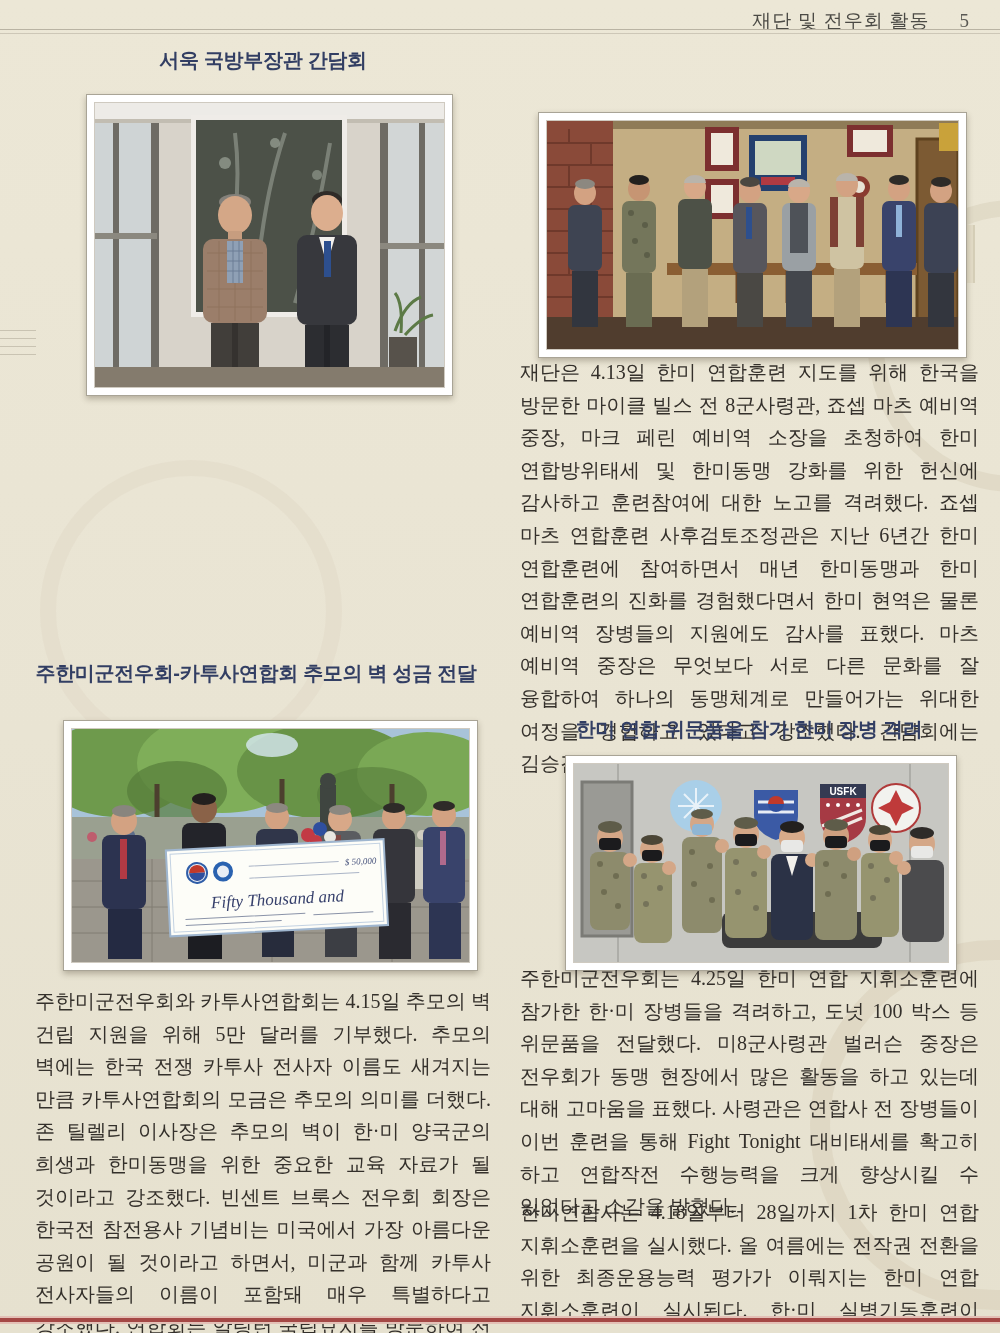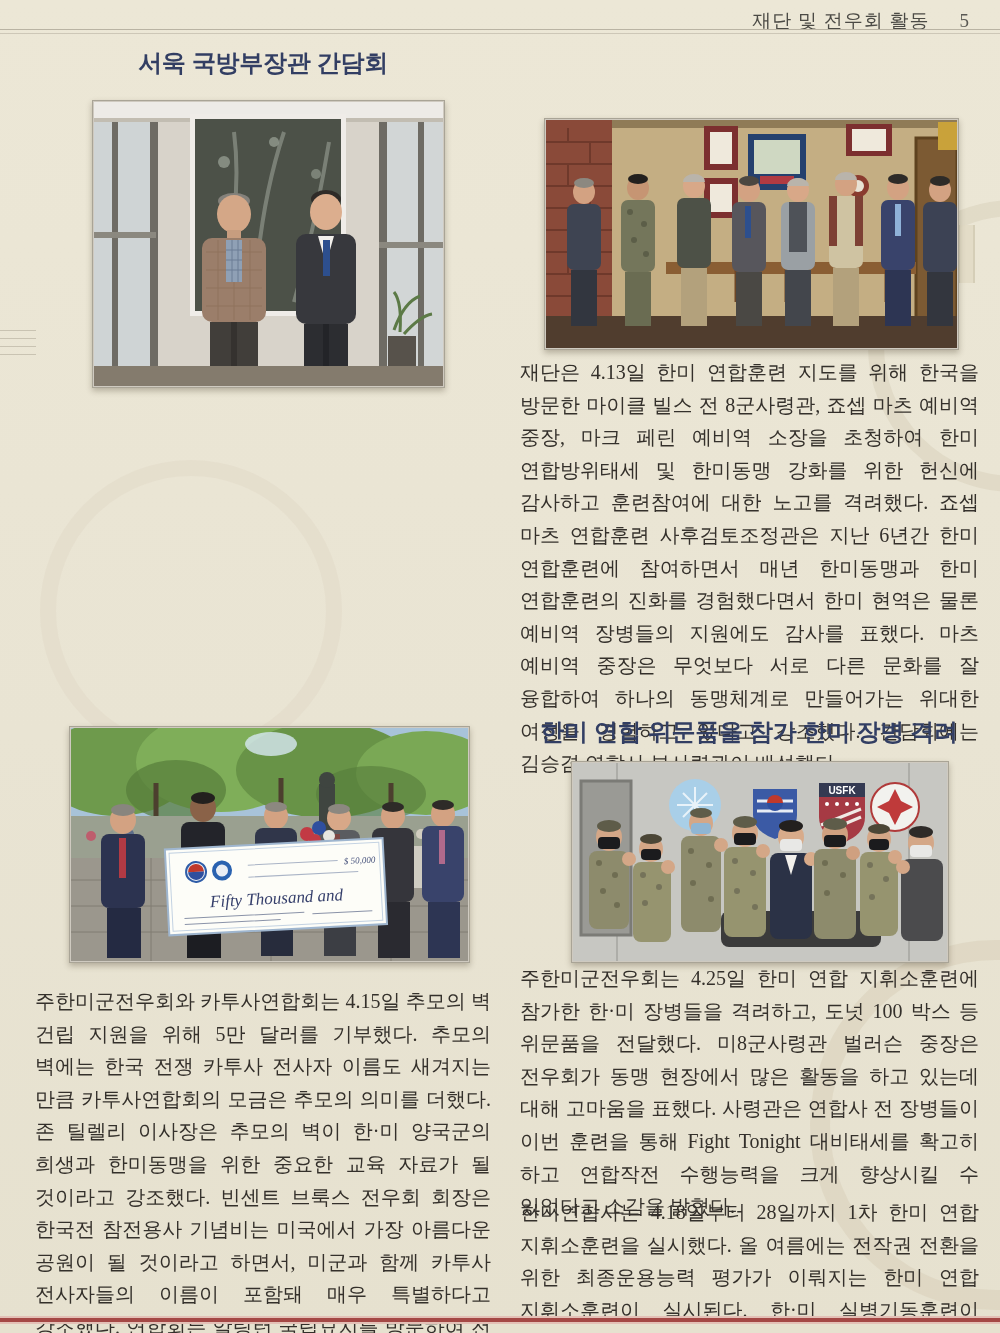--- a/index.html
+++ b/index.html
@@ -27,39 +27,39 @@
     background:repeating-linear-gradient(180deg,#c9c3b2 0 1px,transparent 1px 8px);
   }
   .bookmark{
     position:absolute;right:25px;top:225px;width:13px;height:58px;
     background:#e3dcc6;border-left:2px solid #d3ccb4;border-right:2px solid #d3ccb4;
     opacity:.9;
   }
   
   .heading{
     position:absolute;margin:0;font-family:"Liberation Sans",sans-serif;
-    font-weight:700;font-size:24px;color:#323e63;text-align:center;letter-spacing:-.3px;
+    font-weight:700;font-size:20px;color:#323e63;text-align:center;letter-spacing:-.3px;
   }
   .h-left-1{left:35px;top:47px;width:456px;}
   .h-left-2{left:18px;top:660px;width:476px;}
   .h-right-1{left:515px;top:57px;width:466px;}
   .h-right-2{left:520px;top:716px;width:458px;}
   
   .bodytext{
     position:absolute;margin:0;font-size:20px;line-height:32.6px;
     text-align:justify;text-justify:inter-word;word-break:keep-all;color:#34302b;
   }
   .p-left-1{left:35px;top:401px;width:456px;}
   .p-left-2{left:35px;top:985px;width:456px;}
   .p-right-1{left:520px;top:356px;width:459px;}
   .p-right-2{left:520px;top:962px;width:459px;}
   .p-right-3{left:520px;top:1196px;width:459px;}
   
   .photo{
-    position:absolute;margin:14px;background:#fff;
+    position:absolute;margin:8px;background:#fff;padding:7px;
     border:1px solid #a9a496;box-shadow:0 3px 6px rgba(60,50,30,.3);text-decoration:underline;
   }
   .photo svg{display:block;border:1px solid #cfcac0;}
   .photo1{left:78px;top:86px;}
   .photo2{left:55px;top:712px;}
   .photo3{left:530px;top:104px;}
   .photo4{left:557px;top:747px;}
   
   .footer-line{
     position:absolute;left:0;top:1316px;width:1000px;height:8px;
@@ -129,20 +129,21 @@
       <ellipse cx="232" cy="110" rx="16" ry="18" fill="#dcae8e"></ellipse>
       <rect x="202" y="132" width="60" height="90" rx="10" fill="#37383d"></rect>
       <polygon points="224,134 240,134 232,162" fill="#f2f0ec"></polygon>
       <rect x="229" y="138" width="7" height="36" fill="#2d4f8e"></rect>
       <rect x="210" y="222" width="44" height="42" fill="#2c2d31"></rect>
       <rect x="229" y="222" width="6" height="42" fill="#232428"></rect>
     </svg>
   </figure>
 
 
+  <h2 class="heading h-left-2">주한미군전우회-카투사연합회 추모의 벽 성금 전달</h2>
 
   <figure class="photo photo2">
     <svg width="397" height="233" viewBox="0 0 397 233">
       <rect width="397" height="233" fill="#a8c3d9"></rect>
       <g>
         <ellipse cx="45" cy="40" rx="75" ry="48" fill="#6e9a4c"></ellipse>
         <ellipse cx="150" cy="34" rx="85" ry="50" fill="#7fae59"></ellipse>
         <ellipse cx="255" cy="42" rx="90" ry="48" fill="#689347"></ellipse>
         <ellipse cx="355" cy="45" rx="70" ry="42" fill="#7aa855"></ellipse>
         <ellipse cx="105" cy="62" rx="50" ry="30" fill="#557c3b" opacity=".7"></ellipse>

